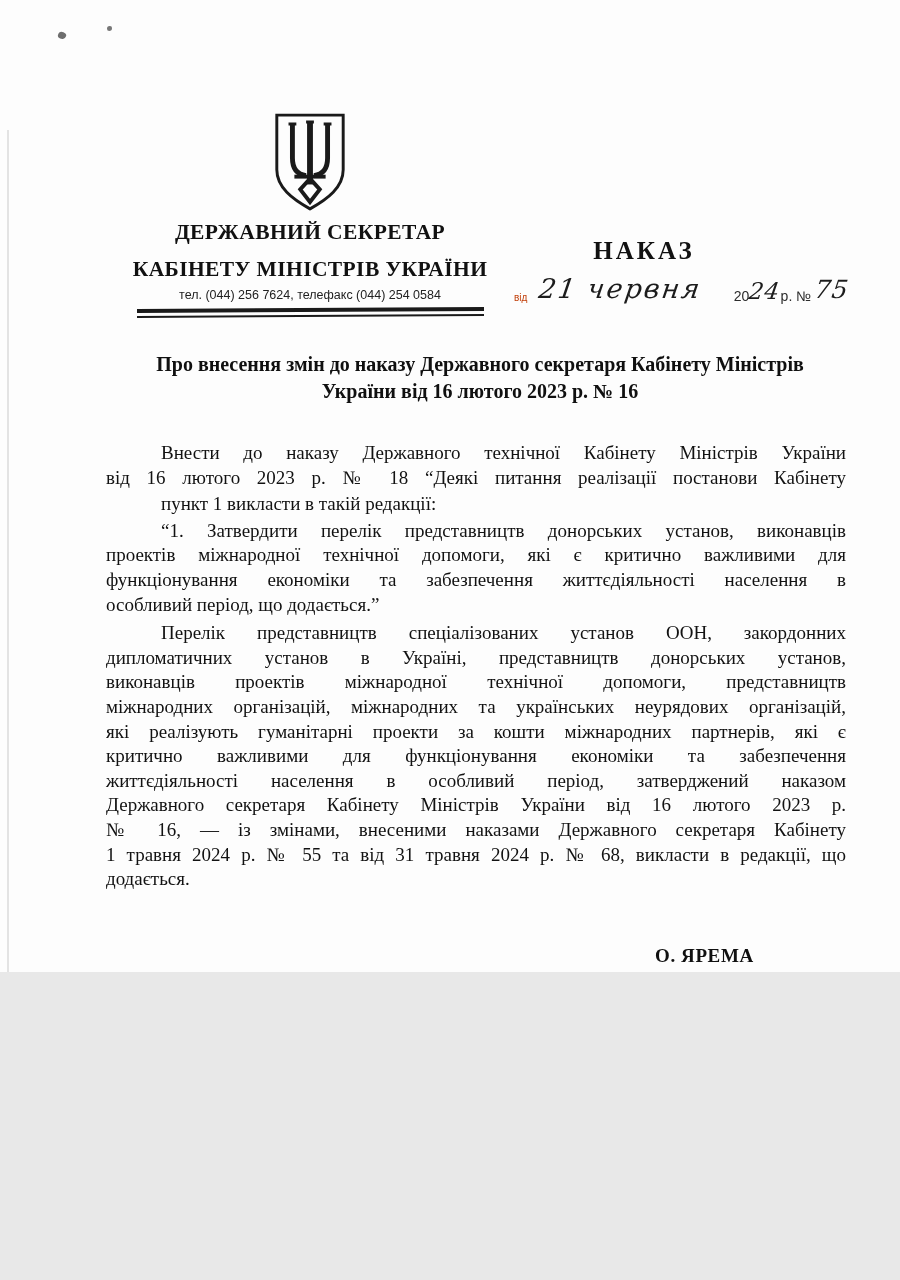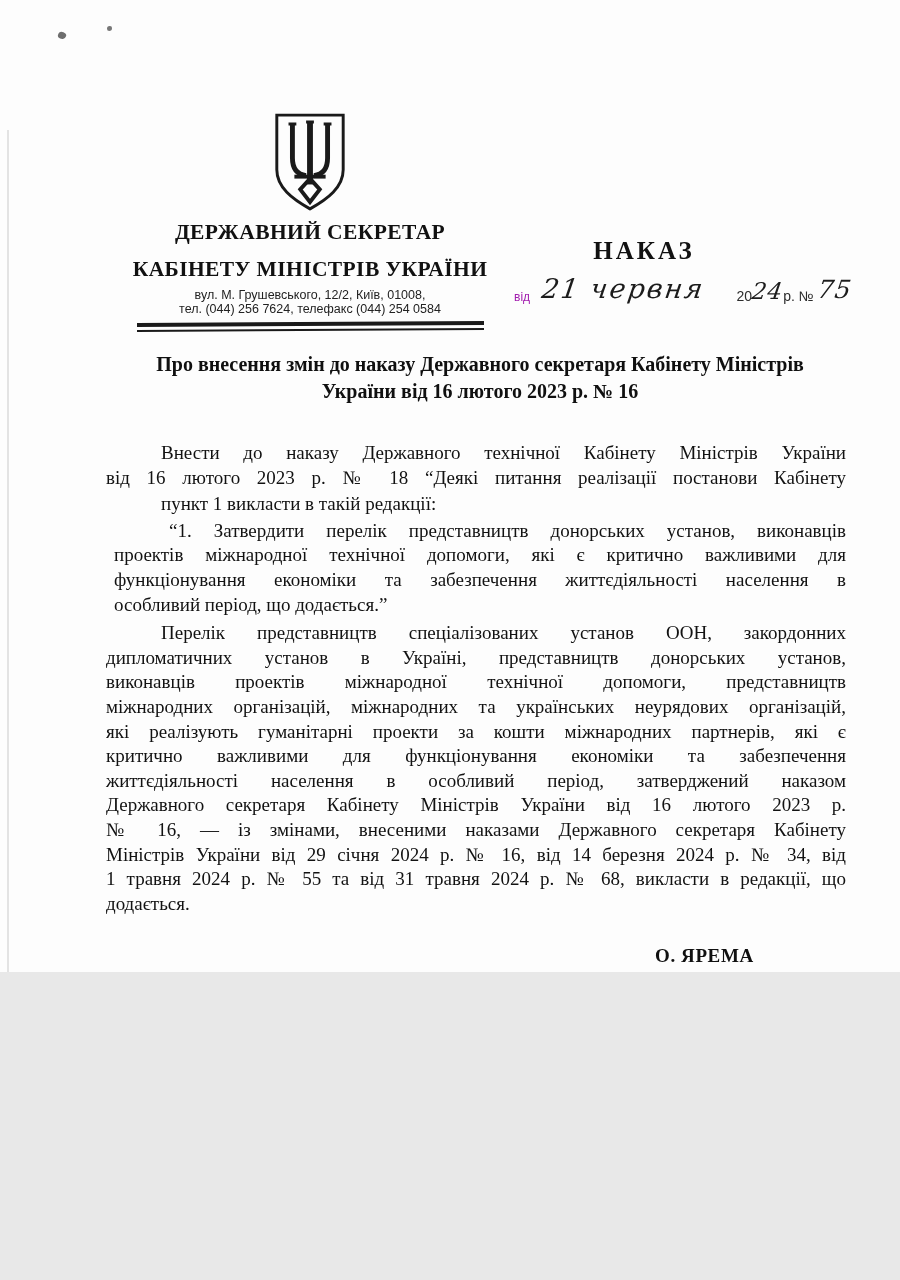--- a/index.html
+++ b/index.html
@@ -24,21 +24,21 @@
   .letterhead{position:absolute;left:128px;top:112px;width:364px;text-align:center;}
   .emblem{display:block;margin:0 auto;}
   .org-name{font-weight:bold;font-size:21.5px;letter-spacing:.4px;line-height:24px;margin-top:8px;color:#111;}
   .address{font-family:"Liberation Sans","DejaVu Sans",sans-serif;font-size:12.5px;line-height:14px;margin-top:7px;color:#222;}
   .rule{width:347px;margin:6px auto 0;border-top:4px solid #1a1a1a;border-bottom:2.5px solid #1a1a1a;height:3px;transform:rotate(-.35deg);}
 
   
   .order-type{position:absolute;left:544px;top:237px;width:200px;text-align:center;
     font-weight:bold;font-size:25px;letter-spacing:3px;color:#111;}
   .order-date{position:absolute;left:514px;top:276px;width:350px;height:36px;white-space:nowrap;}
-  .od-printed{font-family:"Liberation Sans","DejaVu Sans",sans-serif;font-size:12px;color:#a21caf;vertical-align:baseline;}
+  .od-printed{font-family:"Liberation Sans","DejaVu Sans",sans-serif;font-size:10px;color:#c2410c;vertical-align:baseline;}
   .hand{font-family:"DejaVu Serif",serif;font-style:italic;display:inline-block;transform:skewX(-8deg);color:#1c1c1c;}
   .hand-date{font-size:27px;letter-spacing:2px;margin:0 10px 0 12px;position:relative;top:-3px;}
   .hand-year{font-size:23px;letter-spacing:1px;position:relative;top:-2px;}
   .hand-num{font-size:25px;letter-spacing:1px;margin-left:4px;position:relative;top:-3px;}
   .od-year{font-family:"Liberation Sans","DejaVu Sans",sans-serif;font-size:14px;color:#2c2c2c;margin-left:22px;}
   .od-suffix{font-family:"Liberation Sans","DejaVu Sans",sans-serif;font-size:14px;color:#2c2c2c;}
 
   
   .doc-title{position:absolute;left:110px;top:351px;width:740px;text-align:center;
     font-weight:bold;font-size:20px;line-height:27px;color:#101010;}
@@ -76,21 +76,20 @@
       <path d="M42,10 V74" stroke-width="6"></path>
       <path d="M24,12 V47 C24,59 30,64 38,65" stroke-width="5"></path>
       <path d="M60,12 V47 C60,59 54,64 46,65" stroke-width="5"></path>
       <path d="M26,66 H58" stroke-width="4"></path>
       <path d="M42,68 L52,79 L42,92 L32,79 Z" stroke-width="4"></path>
       <path d="M20,12 h8 M38,10 h8 M56,12 h8" stroke-width="3"></path>
     </svg>
     <div class="org-name">ДЕРЖАВНИЙ СЕКРЕТАР</div>
     <div class="org-name" style="margin-top:13px;">КАБІНЕТУ МІНІСТРІВ УКРАЇНИ</div>
     <div class="address">
-      <div>вул. М. Грушевського, 12/2, Київ, 01008,</div>
       <div>тел. (044) 256 7624, телефакс (044) 254 0584</div>
     </div>
     <div class="rule"></div>
   </div>
 
   <div class="order-type">НАКАЗ</div>
   <div class="order-date">
     <span class="od-printed">від</span><span class="hand hand-date">21 червня</span><span class="od-year">20</span><span class="hand hand-year">24</span><span class="od-suffix">р. №</span><span class="hand hand-num">75</span>
   </div>
 
@@ -100,37 +99,36 @@
   </div>
 
   <div class="body-text">
       <div class="para">
         <div class="bline ind">Внести до наказу Державного технічної Кабінету Міністрів України</div>
         <div class="bline">від 16 лютого 2023 р. № 18 “Деякі питання реалізації постанови Кабінету</div>
       </div>
       <div class="para" style="margin-top: 2px;">
         <div class="bline last ind">пункт 1 викласти в такій редакції:</div>
       </div>
-      <div class="para" style="margin-top: 2px; margin-left: 8px;">
+      <div class="para" style="margin-top: 2px;">
         <div class="bline ind">“1. Затвердити перелік представництв донорських установ, виконавців</div>
         <div class="bline">проектів міжнародної технічної допомоги, які є критично важливими для</div>
         <div class="bline">функціонування економіки та забезпечення життєдіяльності населення в</div>
         <div class="bline last">особливий період, що додається.”</div>
       </div>
       <div class="para" style="margin-top: 4px;">
         <div class="bline ind">Перелік представництв спеціалізованих установ ООН, закордонних</div>
         <div class="bline">дипломатичних установ в Україні, представництв донорських установ,</div>
         <div class="bline">виконавців проектів міжнародної технічної допомоги, представництв</div>
         <div class="bline">міжнародних організацій, міжнародних та українських неурядових організацій,</div>
         <div class="bline">які реалізують гуманітарні проекти за кошти міжнародних партнерів, які є</div>
         <div class="bline">критично важливими для функціонування економіки та забезпечення</div>
         <div class="bline">життєдіяльності населення в особливий період, затверджений наказом</div>
         <div class="bline">Державного секретаря Кабінету Міністрів України від 16 лютого 2023 р.</div>
         <div class="bline">№ 16, — із змінами, внесеними наказами Державного секретаря Кабінету</div>
-        <div class="bline">Міністрів України від 29 січня 2024 р. № 16, від 14 березня 2024 р. № 34, від</div>
         <div class="bline">1 травня 2024 р. № 55 та від 31 травня 2024 р. № 68, викласти в редакції, що</div>
         <div class="bline last">додається.</div>
       </div>
     </div>
 
   <div class="sig-name sig-yarema">О. ЯРЕМА</div>
   <div class="certified">З оригіналом згідно:</div>
   <div class="director">
     <div>Директор Департаменту</div>
     <div>управління персоналом</div>

